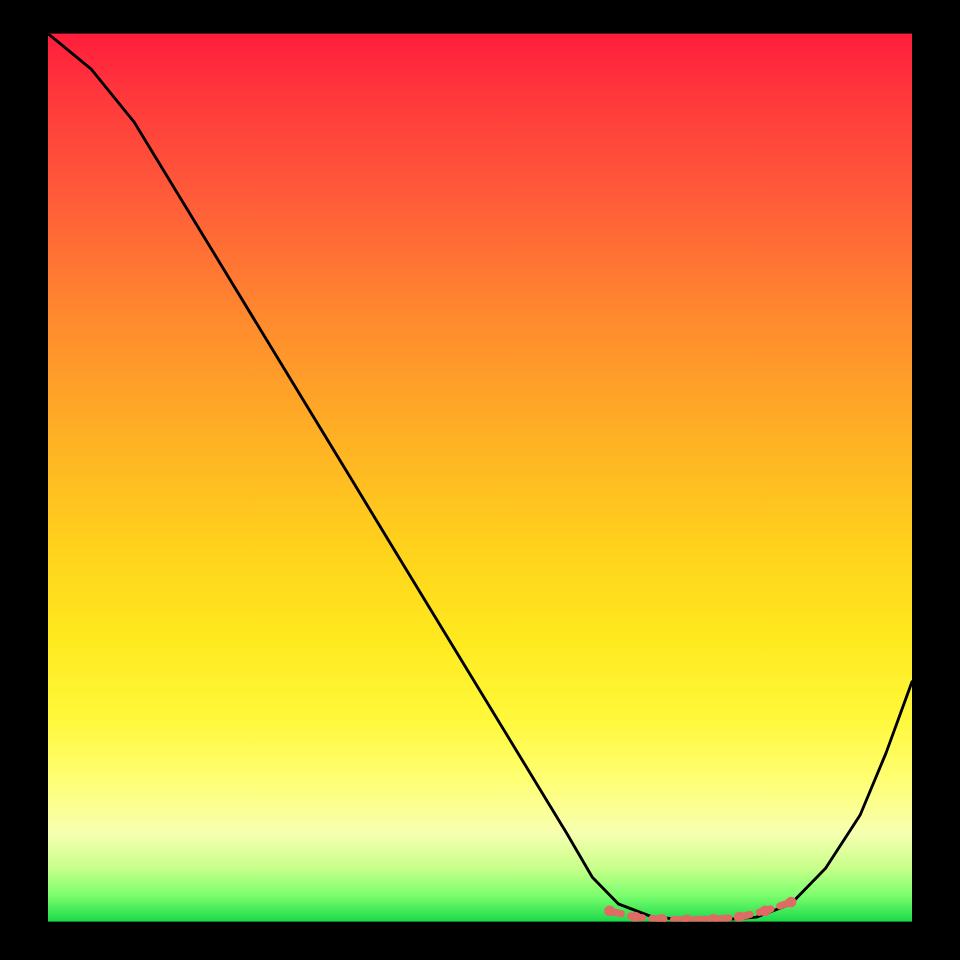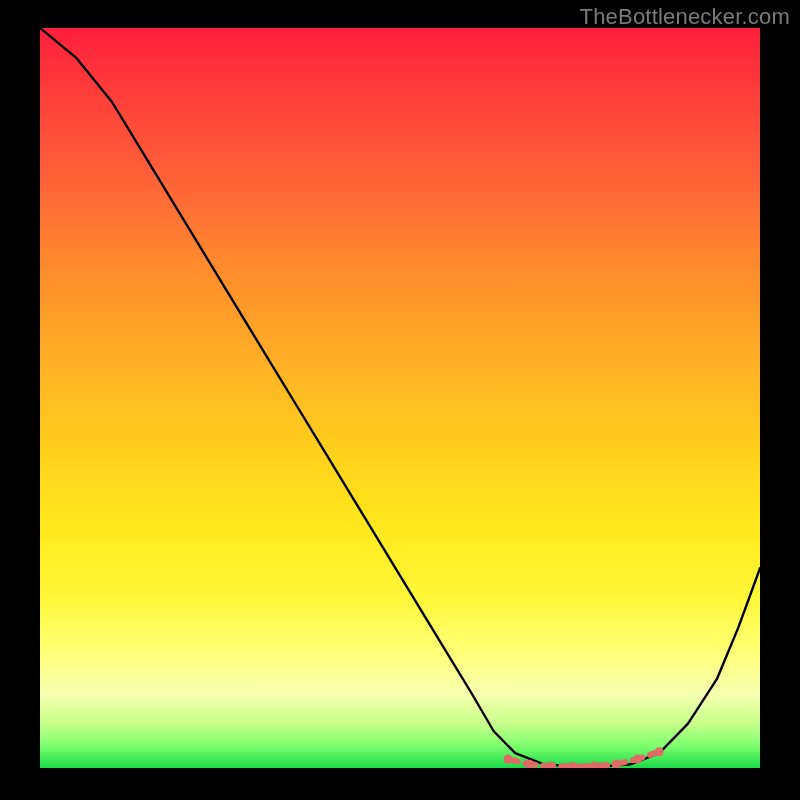--- a/index.html
+++ b/index.html
@@ -69,21 +69,20 @@
     left: 0;
     top: 0;
     width: 720px;
     height: 740px;
   }
 </style>
 </head>
 <body>
 
 <div class="wrap">
-  <div class="attrib">TheBottlenecker.com</div>
 
   <div class="frame">
     <div class="plot">
       <div class="gradient"></div>
       <svg class="curve" viewBox="0 0 720 740" preserveAspectRatio="none">
         <path id="curve-path" fill="none" stroke="#000" stroke-width="2.4" stroke-linejoin="round" stroke-linecap="round" d="M0.0 0.0 L36.0 29.6 L72.0 74.0 L108.0 133.2 L144.0 192.4 L180.0 251.6 L216.0 310.8 L252.0 370.0 L288.0 429.2 L324.0 488.4 L360.0 547.6 L396.0 606.8 L432.0 666.0 L453.6 703.0 L475.2 725.2 L504.0 736.3 L532.8 738.5 L561.6 738.5 L590.4 736.3 L619.2 725.2 L648.0 695.6 L676.8 651.2 L698.4 599.4 L720.0 540.2"></path>
         <g id="marker-group">
             <path d="M468.0 731.1 L489.6 736.3 L511.2 738.1 L532.8 738.5 L554.4 738.1 L576.0 736.3 L597.6 731.1 L619.2 723.7" fill="none" stroke="#e06a64" stroke-width="6" stroke-linecap="round" stroke-dasharray="10 8"></path>
             <circle cx="468.0" cy="731.1" r="4.5" fill="#e06a64"></circle>
             <circle cx="489.6" cy="736.3" r="4.5" fill="#e06a64"></circle>

